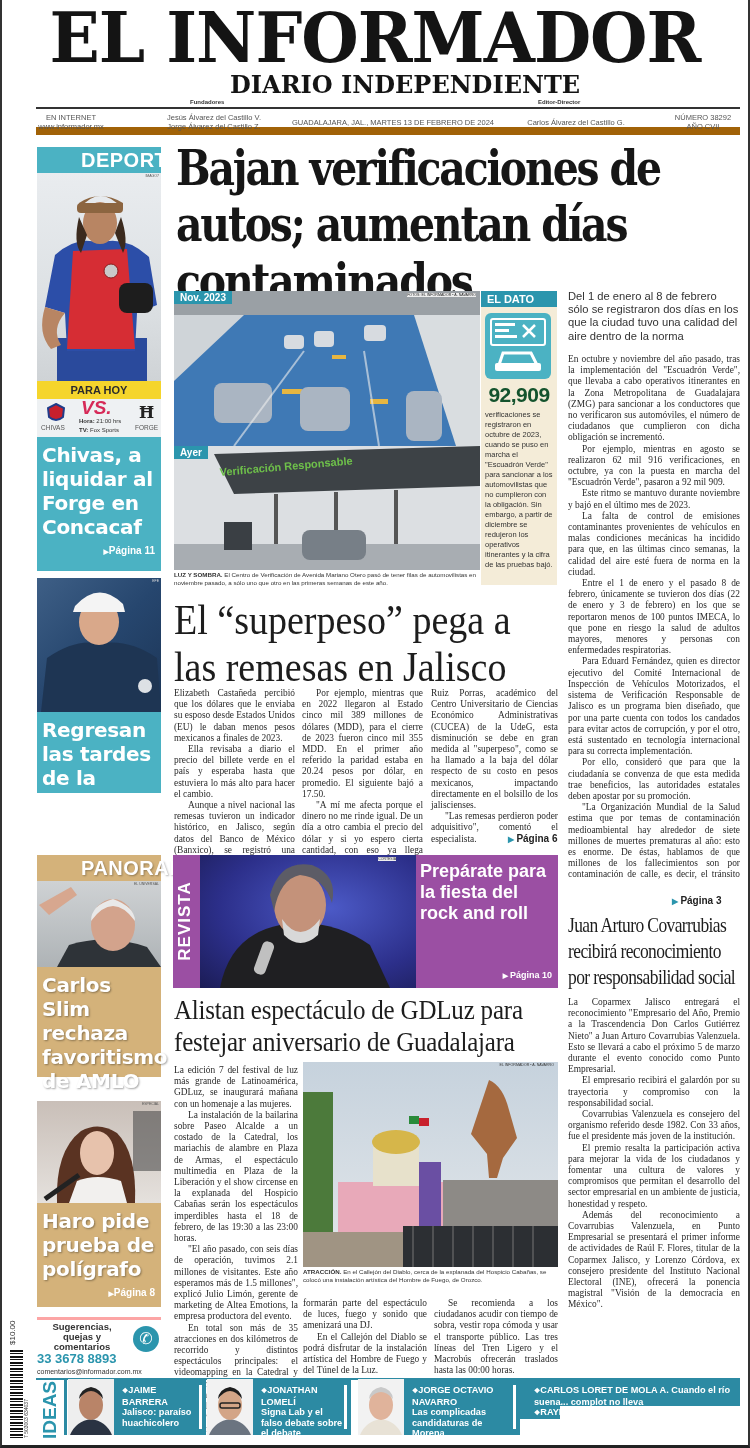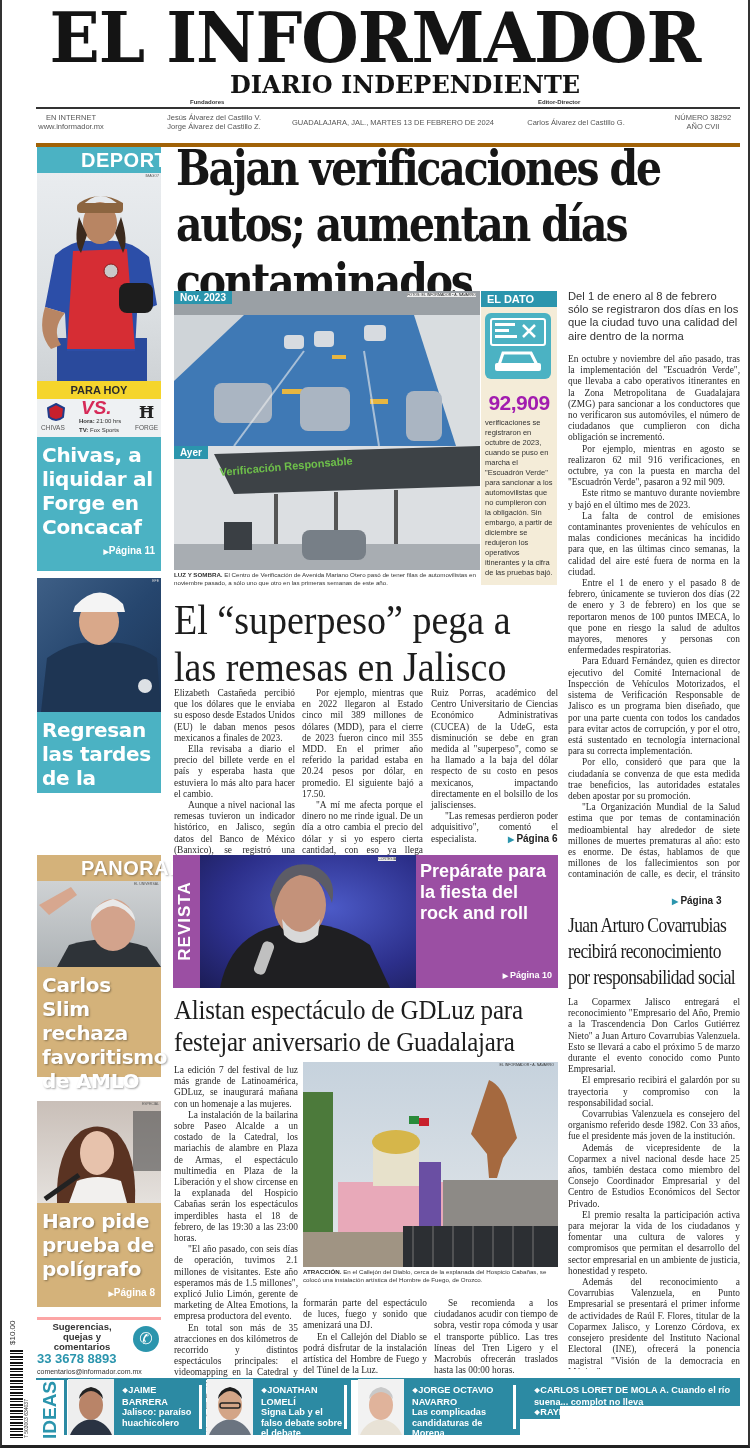--- a/index.html
+++ b/index.html
@@ -4,21 +4,21 @@
 <style>
   * { box-sizing: border-box; margin: 0; padding: 0; }
   html, body { width: 750px; height: 1448px; background: #fff; overflow: hidden; }
   body { position: relative; font-family: "Liberation Serif", serif; color: #1b1b1b; }
   .frame { position: absolute; left: 0; top: 0; width: 750px; height: 1448px; border-left: 2px solid #333; border-right: 2px solid #333; border-bottom: 3px solid #222; }
 
   
   .masthead-title { position: absolute; left: 0; top: 2px; width: 750px; text-align: center; font-family: "DejaVu Serif", serif; font-weight: bold; font-size: 66px; letter-spacing: -1px; line-height: 72px; color: #141414; transform: scaleY(1.05); }
   .masthead-sub { position: absolute; left: 0; top: 70px; width: 750px; text-align: center; font-family: "DejaVu Serif", serif; font-weight: bold; font-size: 24px; line-height: 30px; color: #141414; padding-left: 60px; }
   .label-tiny { position: absolute; top: 99px; font-family: "Liberation Sans", sans-serif; font-size: 6px; font-weight: bold; color: #333; }
-  .info-bar { position: absolute; left: 36px; top: 107px; width: 704px; height: 40px; border-top: 2px solid #333; border-bottom: 4px solid #a16207; font-family: "Liberation Sans", sans-serif; font-size: 7.5px; color: #555; }
+  .info-bar { position: absolute; left: 36px; top: 107px; width: 704px; height: 28px; border-top: 2px solid #333; border-bottom: 8px solid #a16207; font-family: "Liberation Sans", sans-serif; font-size: 7.5px; color: #555; }
   .info-bar span { position: absolute; line-height: 10px; text-align: center; }
 
   
   .leftcol { position: absolute; left: 37px; width: 124px; }
   .section-head { font-family: "Liberation Sans", sans-serif; font-weight: bold; color: #fff; text-align: center; font-size: 20px; line-height: 26px; letter-spacing: 0.5px; padding-left: 44px; }
   .teal { background: #4bb2c3; }
   .tan { background: #d4b27a; }
   .promo-title { font-family: "DejaVu Sans", sans-serif; font-weight: bold; color: #fff; font-size: 20px; line-height: 24px; padding: 6px 5px 0 5px; letter-spacing: -0.3px; }
   .tan .promo-title { text-shadow: 1px 1px 2px rgba(0,0,0,0.35); }
   .page-ref { font-family: "Liberation Sans", sans-serif; font-weight: bold; color: #fff; font-size: 10px; text-align: right; padding: 6px 6px 4px 0; }
@@ -213,21 +213,21 @@
     <rect x="6" y="6" width="54" height="26" rx="2" fill="none" stroke="#fff" stroke-width="2"></rect>
     <g fill="#fff">
         <rect x="10" y="10" width="20" height="3"></rect>
         <rect x="10" y="16" width="14" height="3"></rect>
         <rect x="10" y="22" width="22" height="3"></rect>
       </g>
     <path d="M38 12 L50 24 M50 12 L38 24" stroke="#fff" stroke-width="2.5"></path>
     <path d="M14 52 L18 40 L46 40 L52 52 Z" fill="none" stroke="#fff" stroke-width="3"></path>
     <rect x="10" y="50" width="46" height="8" rx="2" fill="#fff"></rect>
   </svg>
-  <div style="font-family:'Liberation Sans',sans-serif;font-weight:bold;font-size:21px;color:#a21caf;text-align:center;line-height:24px;letter-spacing:-0.5px;margin-top:8px;">92,909</div>
+  <div style="font-family:'Liberation Sans',sans-serif;font-weight:bold;font-size:21px;color:#14532d;text-align:center;line-height:24px;letter-spacing:-0.5px;">92,909</div>
   <div style="font-family:'Liberation Sans',sans-serif;font-size:7.5px;line-height:10px;color:#333;padding:3px 4px 0 4px;">verificaciones se registraron en octubre de 2023, cuando se puso en marcha el "Escuadrón Verde" para sancionar a los automovilistas que no cumplieron con la obligación. Sin embargo, a partir de diciembre se redujeron los operativos itinerantes y la cifra de las pruebas bajó.</div>
 </div>
 
 <div style="position:absolute;left:568px;top:290px;width:172px;font-family:'Liberation Sans',sans-serif;font-size:11.2px;line-height:13.2px;color:#333;">Del 1 de enero al 8 de febrero sólo se registraron dos días en los que la ciudad tuvo una calidad del aire dentro de la norma</div>
 <div class="body-text" style="position:absolute;left:568px;top:354px;width:172px;height:528px;overflow:hidden;">
   <p class="first">En octubre y noviembre del año pasado, tras la implementación del "Escuadrón Verde", que llevaba a cabo operativos itinerantes en la Zona Metropolitana de Guadalajara (ZMG) para sancionar a los conductores que no verificaron sus automóviles, el número de ciudadanos que cumplieron con dicha obligación se incrementó.</p>
   <p>Por ejemplo, mientras en agosto se realizaron 62 mil 916 verificaciones, en octubre, ya con la puesta en marcha del "Escuadrón Verde", pasaron a 92 mil 909.</p>
   <p>Este ritmo se mantuvo durante noviembre y bajó en el último mes de 2023.</p>
   <p>La falta de control de emisiones contaminantes provenientes de vehículos en malas condiciones mecánicas ha incidido para que, en las últimas cinco semanas, la calidad del aire esté fuera de norma en la ciudad.</p>
   <p>Entre el 1 de enero y el pasado 8 de febrero, únicamente se tuvieron dos días (22 de enero y 3 de febrero) en los que se reportaron menos de 100 puntos IMECA, lo que pone en riesgo la salud de adultos mayores, menores y personas con enfermedades respiratorias.</p>
@@ -321,21 +321,20 @@
 </div>
 <div class="body-text" style="position:absolute;left:434px;top:1298px;width:124px;">
   <p>Se recomienda a los ciudadanos acudir con tiempo de sobra, vestir ropa cómoda y usar el transporte público. Las tres líneas del Tren Ligero y el Macrobús ofrecerán traslados hasta las 00:00 horas.</p>
 </div>
 
 <div style="position:absolute;left:568px;top:912px;width:176px;font-family:'Liberation Serif',serif;font-size:17.5px;line-height:23px;color:#1d1d1d;letter-spacing:-0.6px;transform:scaleY(1.15);transform-origin:top left;">Juan Arturo Covarrubias recibirá reconocimiento por responsabilidad social</div>
 <div class="body-text" style="position:absolute;left:568px;top:997px;width:172px;height:372px;overflow:hidden;">
   <p class="first">La Coparmex Jalisco entregará el reconocimiento "Empresario del Año, Premio a la Trascendencia Don Carlos Gutiérrez Nieto" a Juan Arturo Covarrubias Valenzuela. Esto se llevará a cabo el próximo 5 de marzo durante el evento conocido como Punto Empresarial.</p>
   <p>El empresario recibirá el galardón por su trayectoria y compromiso con la responsabilidad social.</p>
   <p>Covarrubias Valenzuela es consejero del organismo referido desde 1982. Con 33 años, fue el presidente más joven de la institución.</p>
-  <p>Además de vicepresidente de la Coparmex a nivel nacional desde hace 25 años, también destaca como miembro del Consejo Coordinador Empresarial y del Centro de Estudios Económicos del Sector Privado.</p>
   <p>El premio resalta la participación activa para mejorar la vida de los ciudadanos y fomentar una cultura de valores y compromisos que permitan el desarrollo del sector empresarial en un ambiente de justicia, honestidad y respeto.</p>
   <p>Además del reconocimiento a Covarrubias Valenzuela, en Punto Empresarial se presentará el primer informe de actividades de Raúl F. Flores, titular de la Coparmex Jalisco, y Lorenzo Córdova, ex consejero presidente del Instituto Nacional Electoral (INE), ofrecerá la ponencia magistral "Visión de la democracia en México".</p>
 </div>
 
 <div style="position:absolute;left:36px;top:1378px;width:704px;height:2px;background:#2c8aa3;"></div>
 <div style="position:absolute;left:38px;top:1380px;width:24px;height:60px;">
   <div style="position:absolute;left:-18px;top:18px;width:60px;height:24px;transform:rotate(-90deg);font-family:'Liberation Sans',sans-serif;font-weight:bold;font-size:19px;color:#2b95ad;text-align:center;line-height:24px;">IDEAS</div>
 </div>
 <div style="position:absolute;left:64px;top:1379px;width:3px;height:56px;background:#2c8aa3;"></div>
 

